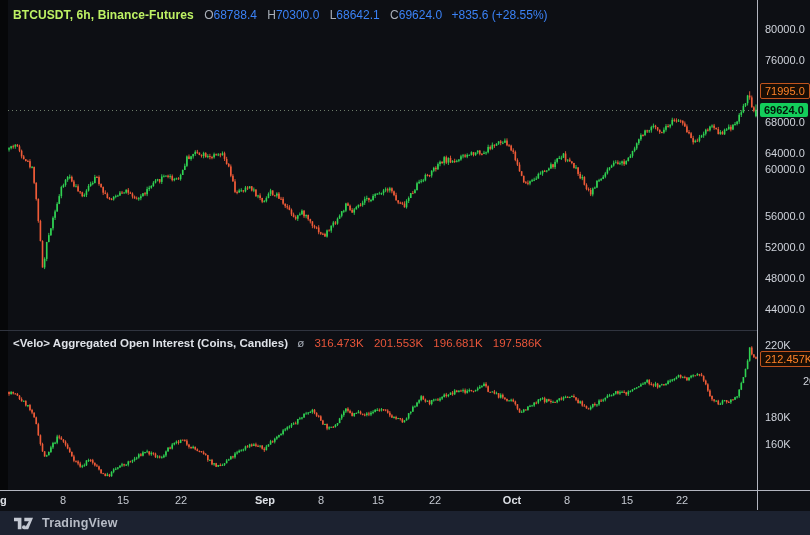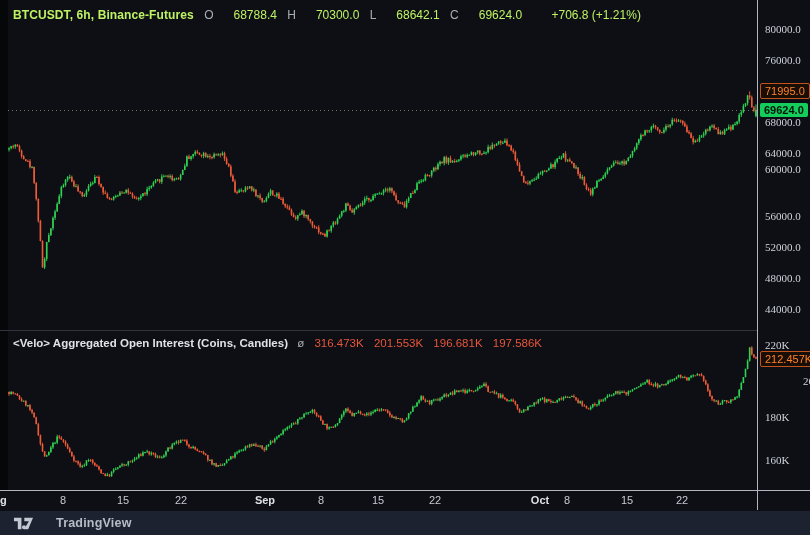--- a/index.html
+++ b/index.html
@@ -8,43 +8,43 @@
   .left-strip{position:absolute;left:0;top:0;width:8px;height:490px;background:#060709;}
   .pane{position:absolute;left:8px;width:749px;overflow:hidden;}
   #price-pane{top:0;height:330px;}
   #oi-pane{top:330px;height:160px;}
   .pane svg{position:absolute;left:0;top:0;display:block;}
   .legend{position:absolute;left:5px;font-size:12px;line-height:14px;white-space:nowrap;z-index:5;}
   #price-legend{top:8px;}
   #oi-legend{top:6px;font-size:11.5px;}
   .sym{color:#bef264;font-weight:700;letter-spacing:.1px;}
   .ohlc-letter{color:#a9afb9;margin-left:7px;}
-  .val-up{color:#bef264;padding-left:20px;}
+  .val-up{color:#3b82f6;}
   .val-down{color:#e8553a;}
   .chg{margin-left:6px;}
   .avg{color:#a9afb9;margin-left:6px;}
   .oi-title{color:#dfe2e8;font-weight:600;}
   .oi-val{margin-left:7px;}
   #close-line{position:absolute;left:0;width:749px;height:1px;opacity:.8;z-index:1;
     background-image:repeating-linear-gradient(to right,#84967f 0 1px,transparent 1px 4px);}
   #pane-separator{position:absolute;left:0;top:330px;width:810px;height:1px;background:#30343f;z-index:6;}
   #time-border{position:absolute;left:0;top:490px;width:810px;height:1px;background:#b2b5bf;z-index:7;}
   #axis-col{position:absolute;left:757px;top:0;width:53px;height:510px;background:#0d0f14;
             border-left:1px solid #b2b5bf;z-index:6;}
-  .axis-label{position:absolute;left:7px;transform:translateY(-50%);font-size:11px;color:#cfd3db;white-space:nowrap;font-family:Liberation Serif, serif;}
+  .axis-label{position:absolute;left:7px;transform:translateY(-50%);font-size:11px;color:#cfd3db;white-space:nowrap;}
   .badge{position:absolute;left:2px;transform:translateY(-50%);font-size:11px;padding:1px 4px;
          border-radius:2px;white-space:nowrap;z-index:8;}
   .badge-last{background:#13ce5b;color:#03140a;font-weight:700;}
   .badge-alert{background:#190e05;border:1px solid #c1541d;color:#ff8227;}
   #time-axis{position:absolute;left:0;top:491px;width:757px;height:19px;background:#0d0f14;overflow:hidden;z-index:5;}
   .time-label{position:absolute;top:3px;transform:translateX(-50%);font-size:11px;color:#c6cad2;}
   .time-label.month{font-weight:700;color:#dde0e6;}
   #footer{position:absolute;left:0;top:511px;width:810px;height:24px;background:#1c2230;
           display:flex;align-items:center;z-index:9;}
-  #brand-row{display:flex;align-items:center;gap:23px;margin-left:14px;cursor:pointer;}
+  #brand-row{display:flex;align-items:center;gap:9px;margin-left:14px;cursor:pointer;}
   #brand-text{font-size:12.5px;font-weight:700;color:#b7bcc6;letter-spacing:.2px;}
 </style>
 </head>
 <body>
 
 <div id="app">
 
   <div class="left-strip"></div>
 
   <div class="pane" id="price-pane">
@@ -766,21 +766,21 @@
         <line x1="747.9539106145252" x2="747.9539106145252" y1="104.44444444444444" y2="117.33922222222218" stroke="#30d353" stroke-width="0.9"></line>
         <rect x="747.1539106145252" y="109.70222222222222" width="1.6" height="6.499111111111162" fill="#30d353"></rect>
       </svg>
     <div id="close-line" style="top: 110px;"></div>
     <div class="legend" id="price-legend">
       <span class="sym">BTCUSDT, 6h, Binance-Futures</span>
       <span class="ohlc-letter">O</span><span class="val-up">68788.4</span>
       <span class="ohlc-letter">H</span><span class="val-up">70300.0</span>
       <span class="ohlc-letter">L</span><span class="val-up">68642.1</span>
       <span class="ohlc-letter">C</span><span class="val-up">69624.0</span>
-      <span class="val-up chg">+706.8 (+1.21%)</span>
+      <span class="val-up chg">+835.6 (+28.55%)</span>
     </div>
   </div>
 
   <div class="pane" id="oi-pane">
     <svg id="oi-svg" width="749" height="160" viewBox="0 0 749 160">
         <line x1="1.0460893854748603" x2="1.0460893854748603" y1="61.68959038500208" y2="65.78832539476923" stroke="#ef5b38" stroke-width="0.9"></line>
         <rect x="0.24608938547486026" y="61.80000000000001" width="1.6" height="2.2474759931564563" fill="#ef5b38"></rect>
         <line x1="3.138268156424581" x2="3.138268156424581" y1="61.02411130378175" y2="64.77011564126428" stroke="#30d353" stroke-width="0.9"></line>
         <rect x="2.338268156424581" y="61.95332677230624" width="1.6" height="2.094149220850227" fill="#30d353"></rect>
         <line x1="5.2304469273743015" x2="5.2304469273743015" y1="61.525780091002275" y2="64.48887907967134" stroke="#ef5b38" stroke-width="0.9"></line>
@@ -1517,34 +1517,34 @@
       <div class="axis-label" style="top: 169px;">60000.0</div>
       <div class="axis-label" style="top: 215.667px;">56000.0</div>
       <div class="axis-label" style="top: 246.778px;">52000.0</div>
       <div class="axis-label" style="top: 277.889px;">48000.0</div>
       <div class="axis-label" style="top: 309px;">44000.0</div>
       <div class="badge badge-last" style="top: 109.702px;">69624.0</div>
       <div class="badge badge-alert" style="top: 91.2611px;">71995.0</div>
       <div class="axis-label" style="top: 345px; text-align: right;">220K</div>
       <div class="axis-label" style="top: 381px; margin-left: 38px;">200K</div>
       <div class="axis-label" style="top: 417px;">180K</div>
-      <div class="axis-label" style="top: 460px;">160K</div>
+      <div class="axis-label" style="top: 444px;">160K</div>
       <div class="badge badge-alert" style="top: 358.577px;">212.457K</div>
     </div>
 
   <div id="time-axis">
       <div class="time-label month" style="left: -4px;">Aug</div>
       <div class="time-label" style="left: 63px;">8</div>
       <div class="time-label" style="left: 123px;">15</div>
       <div class="time-label" style="left: 181px;">22</div>
       <div class="time-label month" style="left: 265px;">Sep</div>
       <div class="time-label" style="left: 321px;">8</div>
       <div class="time-label" style="left: 378px;">15</div>
       <div class="time-label" style="left: 435px;">22</div>
-      <div class="time-label month" style="left: 540px;">Oct</div>
+      <div class="time-label month" style="left: 512px;">Oct</div>
       <div class="time-label" style="left: 567px;">8</div>
       <div class="time-label" style="left: 627px;">15</div>
       <div class="time-label" style="left: 682px;">22</div>
     </div>
 
   <div id="footer">
     <div id="brand-row">
       <svg width="19" height="13" viewBox="0 0 23 14">
         <path d="M0 0 H9 V14 H4.6 V4.4 H0 Z" fill="#c3c8d2"></path>
         <circle cx="12.1" cy="11.6" r="2.4" fill="#c3c8d2"></circle>

